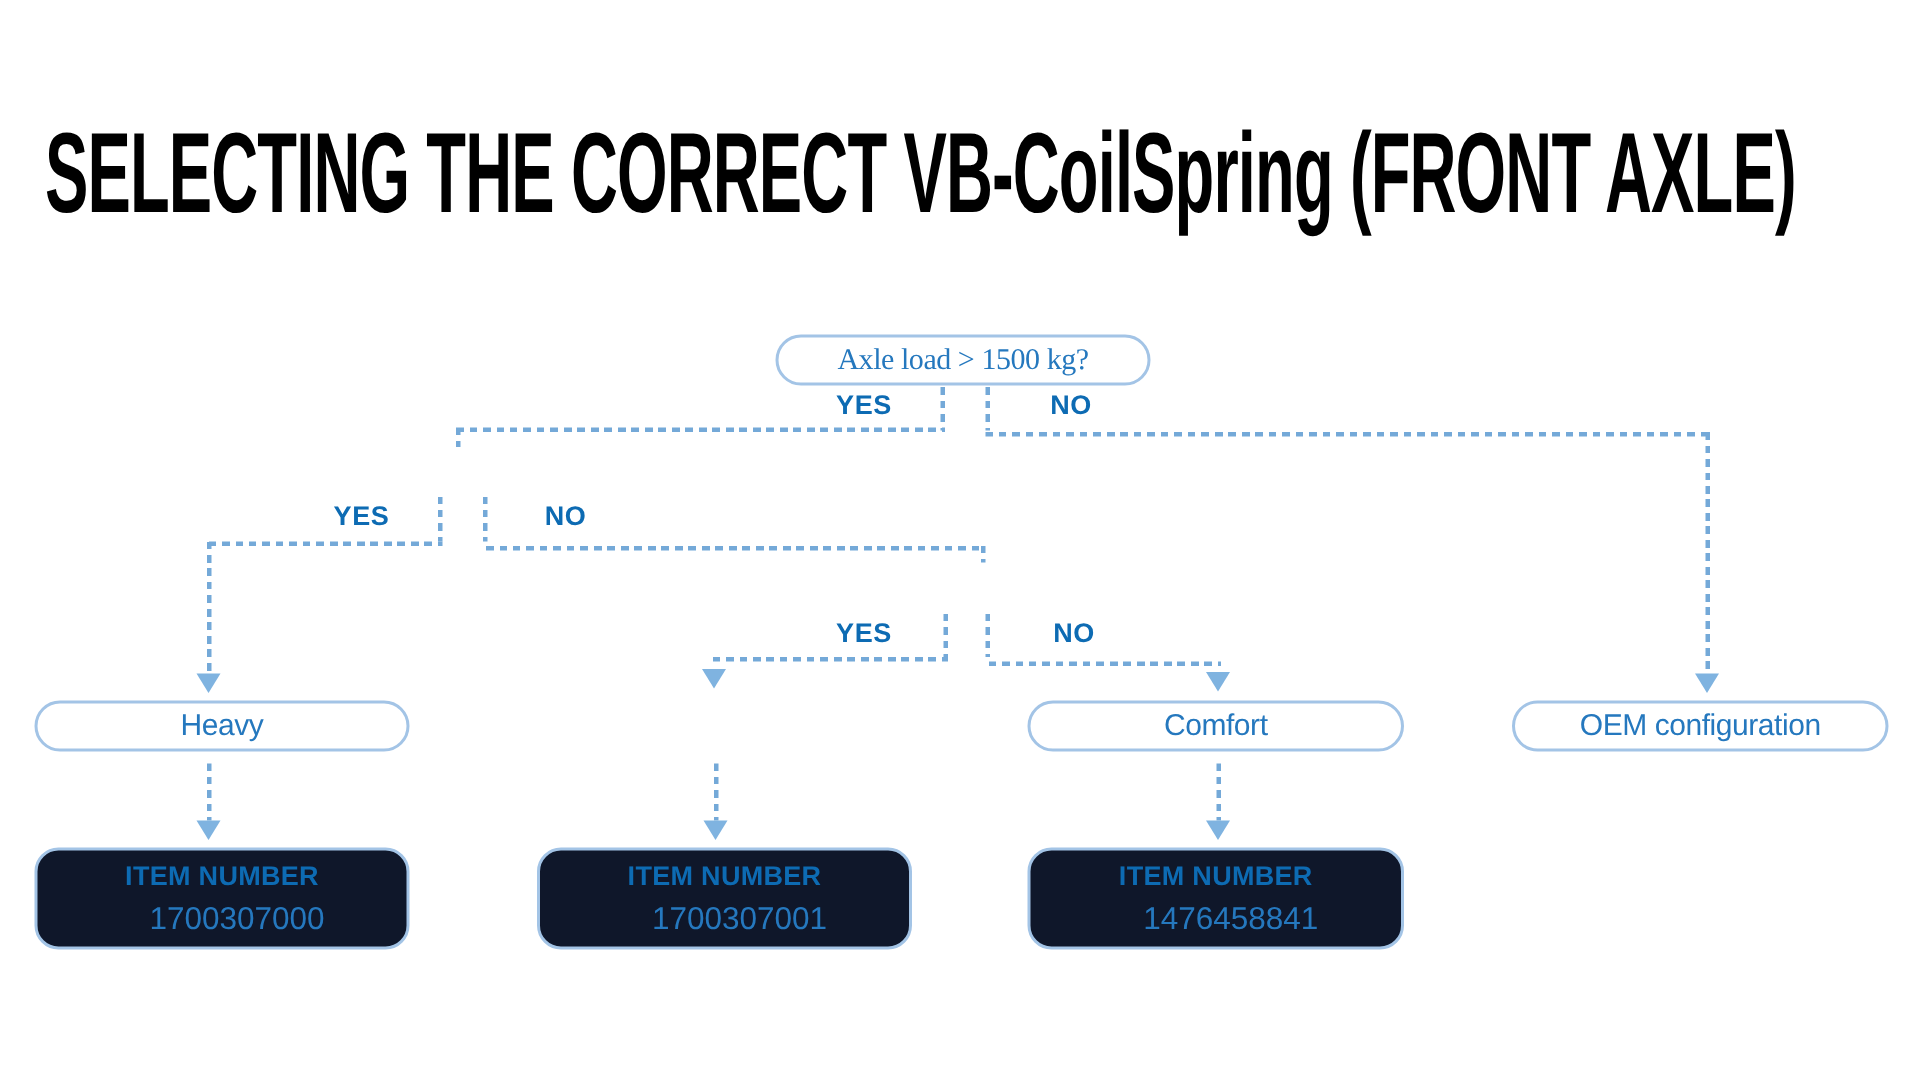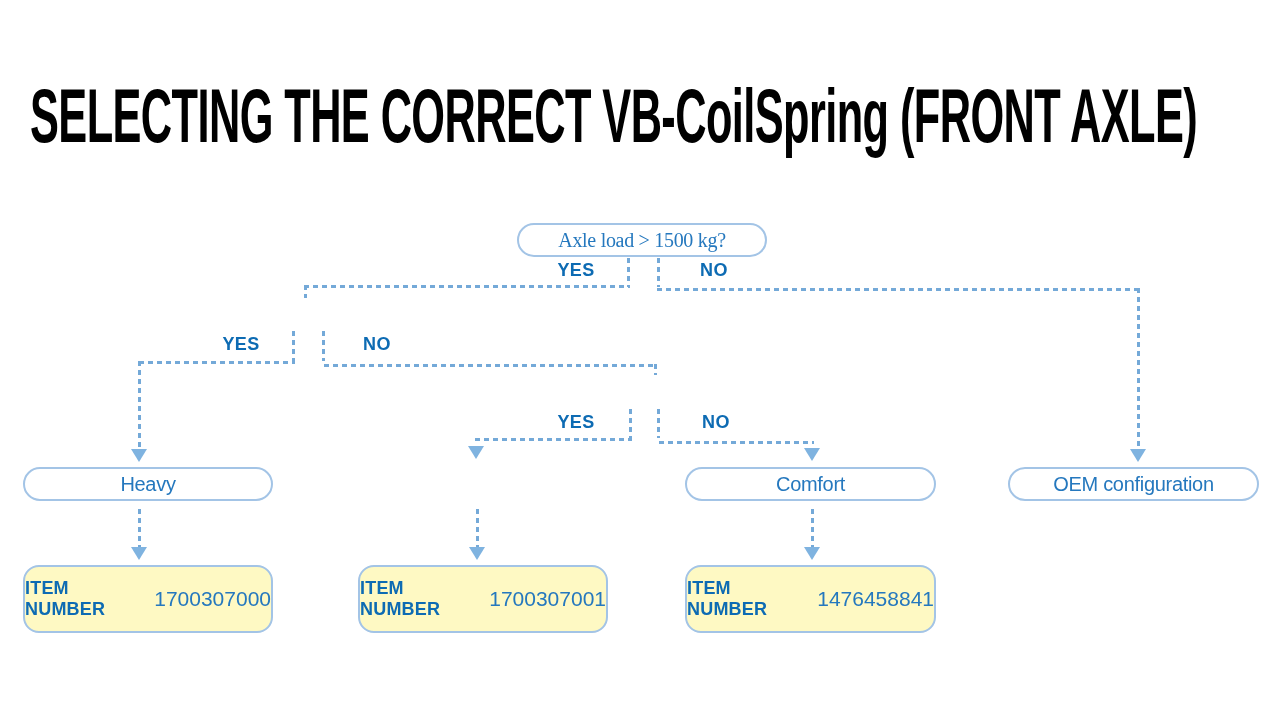--- a/index.html
+++ b/index.html
@@ -16,22 +16,22 @@
   }
   .pill{
     position:absolute;height:34px;border:2px solid var(--node-border,#a3c4e6);
     border-radius:19px;background:#fff;
     display:flex;align-items:center;justify-content:center;
     color:var(--node-text,#2578be);font-size:20px;letter-spacing:-0.3px;
     box-sizing:border-box;
   }
   .itembox{
     position:absolute;height:68px;border:2.5px solid var(--node-border,#a3c4e6);
-    border-radius:16px;background:#fef9c3;box-sizing:border-box;
-    display:flex;align-items:center;justify-content:center;
+    border-radius:16px;background:#0f172a;box-sizing:border-box;
+    display:flex;flex-direction:column;align-items:center;justify-content:center;
     gap:6px;
   }
   .item-label{
     color:var(--bold-text,#0d6bb3);font-size:18px;font-weight:bold;letter-spacing:0.2px;
   }
   .item-number{
     color:var(--node-text,#2578be);font-size:21px;margin-left:20px;
   }
   .yesno{
     position:absolute;width:80px;height:22px;text-align:center;

